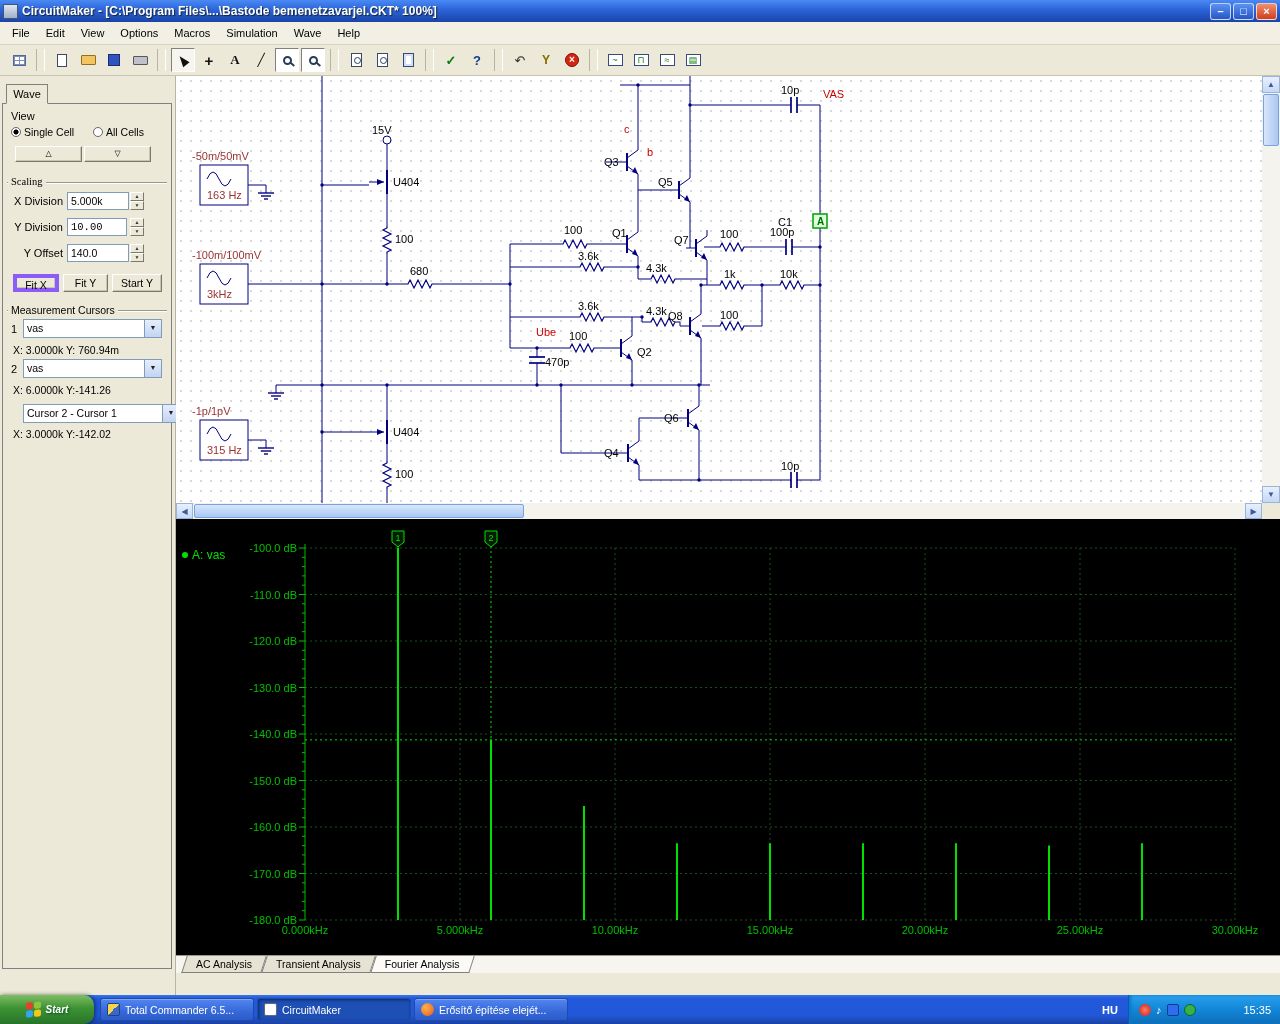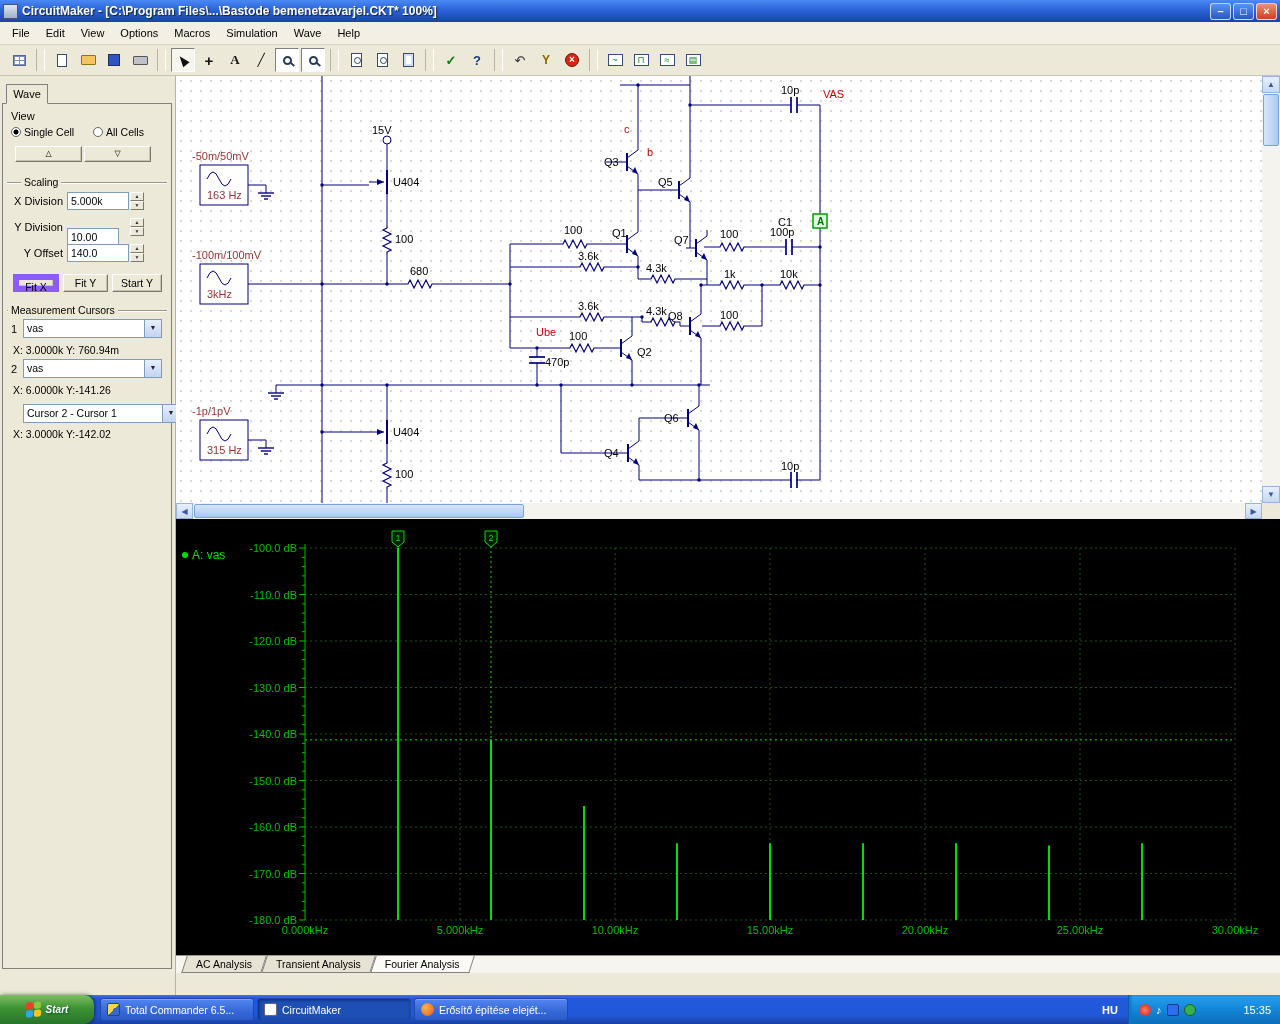--- a/index.html
+++ b/index.html
@@ -48,21 +48,21 @@
 
   
   #left-panel{left:0;top:76px;width:176px;height:919px;background:#ece9d8;border-right:1px solid #b8b4a4;}
   #wave-tab{position:absolute;left:6px;top:8px;width:42px;height:20px;background:#ece9d8;border:1px solid #808080;border-bottom:1px solid #ece9d8;font-size:11px;text-align:center;line-height:19px;z-index:2;}
   #panel-box{position:absolute;left:2px;top:27px;width:170px;height:866px;border:1px solid #808080;background:#ece9d8;font-size:11px;}
   .plabel{position:absolute;font-size:11px;color:#000;}
   .radio{width:10px;height:10px;border:1px solid #666;border-radius:50%;background:#fff;display:inline-block;vertical-align:-1px;margin-right:3px;}
   .radio.sel{background:radial-gradient(#000 0 2.5px,#fff 2.6px);}
   .radio-item{position:absolute;font-size:10.5px;white-space:nowrap;}
   .pbtn{position:absolute;background:#ece9d8;border:1px solid;border-color:#fff #7a7a6a #7a7a6a #fff;box-shadow:inset -1px -1px 0 #c8c4b4;font-size:10.5px;text-align:center;}
-  .pbtn.default{border:6px solid #8b5cf6;}
+  .pbtn.default{border:4px solid #8b5cf6;}
   .group-line{position:absolute;left:4px;right:4px;border-top:1px solid #9a9786;border-bottom:1px solid #fff;height:2px;}
   .group-title{position:absolute;background:#ece9d8;padding:0 3px;font-size:10.5px;}
   .tfield{position:absolute;background:#fff;border:1px solid #7f9db9;font-size:10.5px;padding:1px 3px;height:18px;line-height:14px;overflow:hidden;white-space:nowrap;}
   .spin{position:absolute;width:14px;height:18px;}
   .spin span{display:block;width:14px;height:9px;background:#ece9d8;border:1px solid;border-color:#fff #7a7a6a #7a7a6a #fff;font-size:5px;line-height:7px;text-align:center;color:#333;}
   .combo{position:absolute;height:19px;background:#fff;border:1px solid #7f9db9;font-size:10.5px;}
   .combo .cval{position:absolute;left:3px;top:2px;white-space:nowrap;}
   .combo .cbtn{position:absolute;right:0;top:0;width:17px;height:17px;background:linear-gradient(#e6eefc,#c2d4f2);border-left:1px solid #7f9db9;font-size:7px;line-height:16px;text-align:center;color:#222;}
   .readout{position:absolute;font-size:10.5px;color:#000;white-space:nowrap;}
 
@@ -211,31 +211,31 @@
 <div id="left-panel" class="abs">
   <div id="wave-tab">Wave</div>
   <div id="panel-box">
     <span class="plabel" style="left:8px;top:6px;">View</span>
     <span class="radio-item" style="left:8px;top:22px;"><span class="radio sel"></span><span>Single Cell</span></span>
     <span class="radio-item" style="left:90px;top:22px;"><span class="radio"></span><span>All Cells</span></span>
     <span class="pbtn" style="left:12px;top:42px;width:67px;height:16px;font-size:8px;line-height:14px;">△</span>
     <span class="pbtn" style="left:81px;top:42px;width:67px;height:16px;font-size:8px;line-height:14px;">▽</span>
 
     <div class="group-line" style="top:78px;"></div>
-    <span class="group-title" style="left:18px;top:72px;">Scaling</span>
+    <span class="group-title" style="left:5px;top:72px;font-family:Liberation Serif, serif;">Scaling</span>
 
     <span class="plabel" style="left:2px;top:91px;width:58px;text-align:right;">X Division</span>
     <span class="tfield" style="left:64px;top:88px;width:62px;">5.000k</span>
     <span class="spin" style="left:127px;top:88px;">
         <span>▲</span>
         <span>▼</span>
       </span>
 
     <span class="plabel" style="left:2px;top:117px;width:58px;text-align:right;">Y Division</span>
-    <span class="tfield" style="left:64px;top:124px;width:52px;">10.00</span>
+    <span class="tfield" style="left:64px;top:114px;width:60px;font-family:Liberation Mono, monospace;">10.00</span>
     <span class="spin" style="left:127px;top:114px;">
         <span>▲</span>
         <span>▼</span>
       </span>
 
     <span class="plabel" style="left:2px;top:143px;width:58px;text-align:right;">Y Offset</span>
     <span class="tfield" style="left:64px;top:140px;width:62px;">140.0</span>
     <span class="spin" style="left:127px;top:140px;">
         <span>▲</span>
         <span>▼</span>

